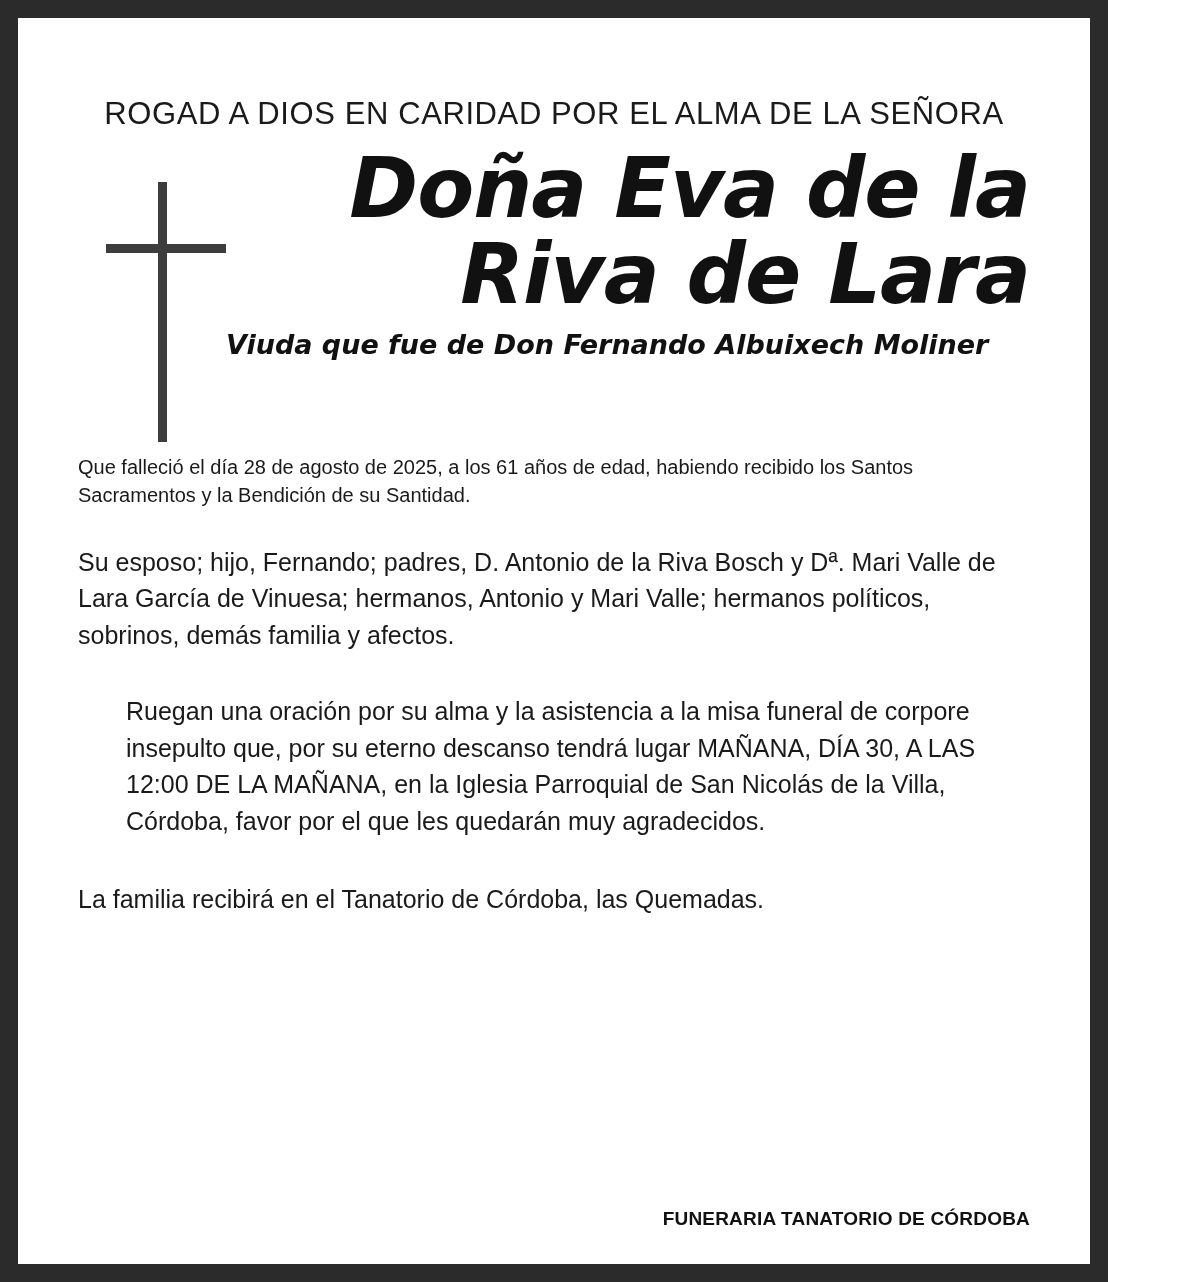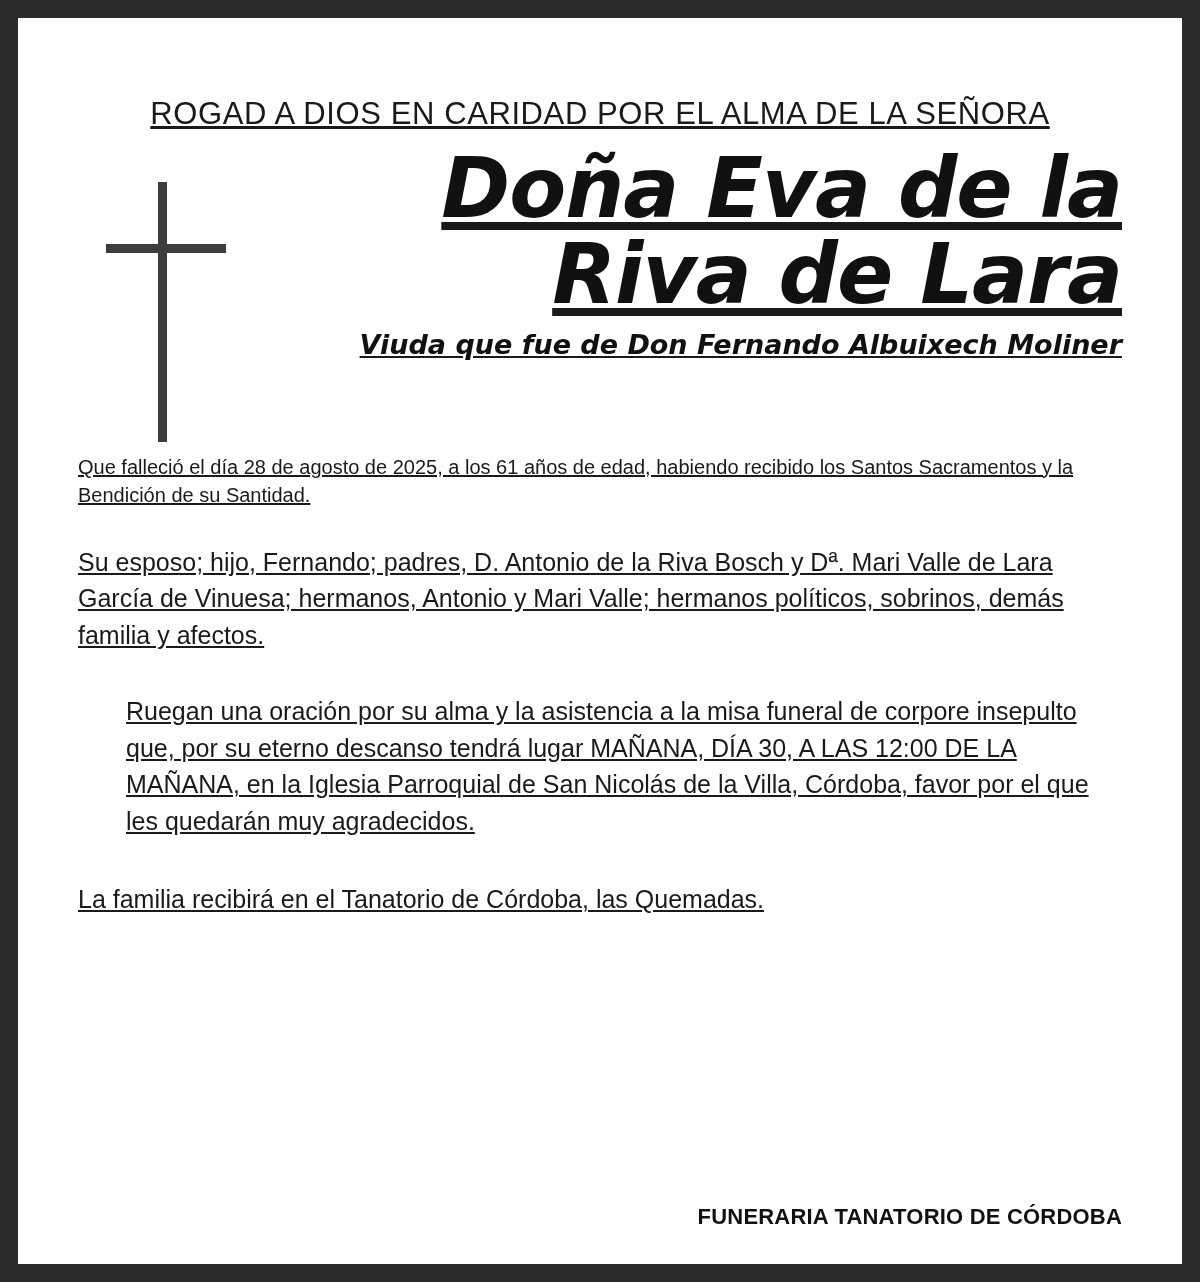--- a/index.html
+++ b/index.html
@@ -10,27 +10,26 @@
   body {
     width: 1200px;
     height: 1282px;
     font-family: "DejaVu Sans", sans-serif;
     color: #1a1a1a;
     overflow: hidden;
   }
 
   .obituary-frame {
     box-sizing: border-box;
-    width: 1200px;
+    width: 1108px;
     height: 1282px;
     background: #0f172a;
     border: 18px solid #2b2b2b;
     padding: 0;
     position: relative;
-    text-decoration: underline;
   }
 
   .obituary-inner {
     box-sizing: border-box;
     width: 100%;
     height: 100%;
     background: #ffffff;
     padding: 78px 60px 22px 60px;
     position: relative;
   }
@@ -90,21 +89,20 @@
     text-align: right;
   }
 
   .widow-line {
     font-family: "DejaVu Sans", sans-serif;
     font-weight: bold;
     font-style: italic;
     font-size: 27px;
     color: #111111;
     margin: 10px 0 0 0;
-    text-align: right;
   }
 
   .death-text {
     font-family: "Liberation Sans", sans-serif;
     font-size: 20px;
     line-height: 1.42;
     color: #1a1a1a;
     margin: 37px 0 0 0;
     padding: 0 28px 0 0;
   }
@@ -135,21 +133,21 @@
   .wake-text {
     margin-top: 42px;
   }
 
   .footer {
     position: absolute;
     right: 60px;
     bottom: 34px;
     font-family: "Liberation Sans", sans-serif;
     font-weight: bold;
-    font-size: 22px;
+    font-size: 19px;
     letter-spacing: 0.2px;
     color: #111111;
     text-align: right;
   }
 </style>
 </head>
 <body>
 
 <div class="obituary-frame">
   <div class="obituary-inner">

